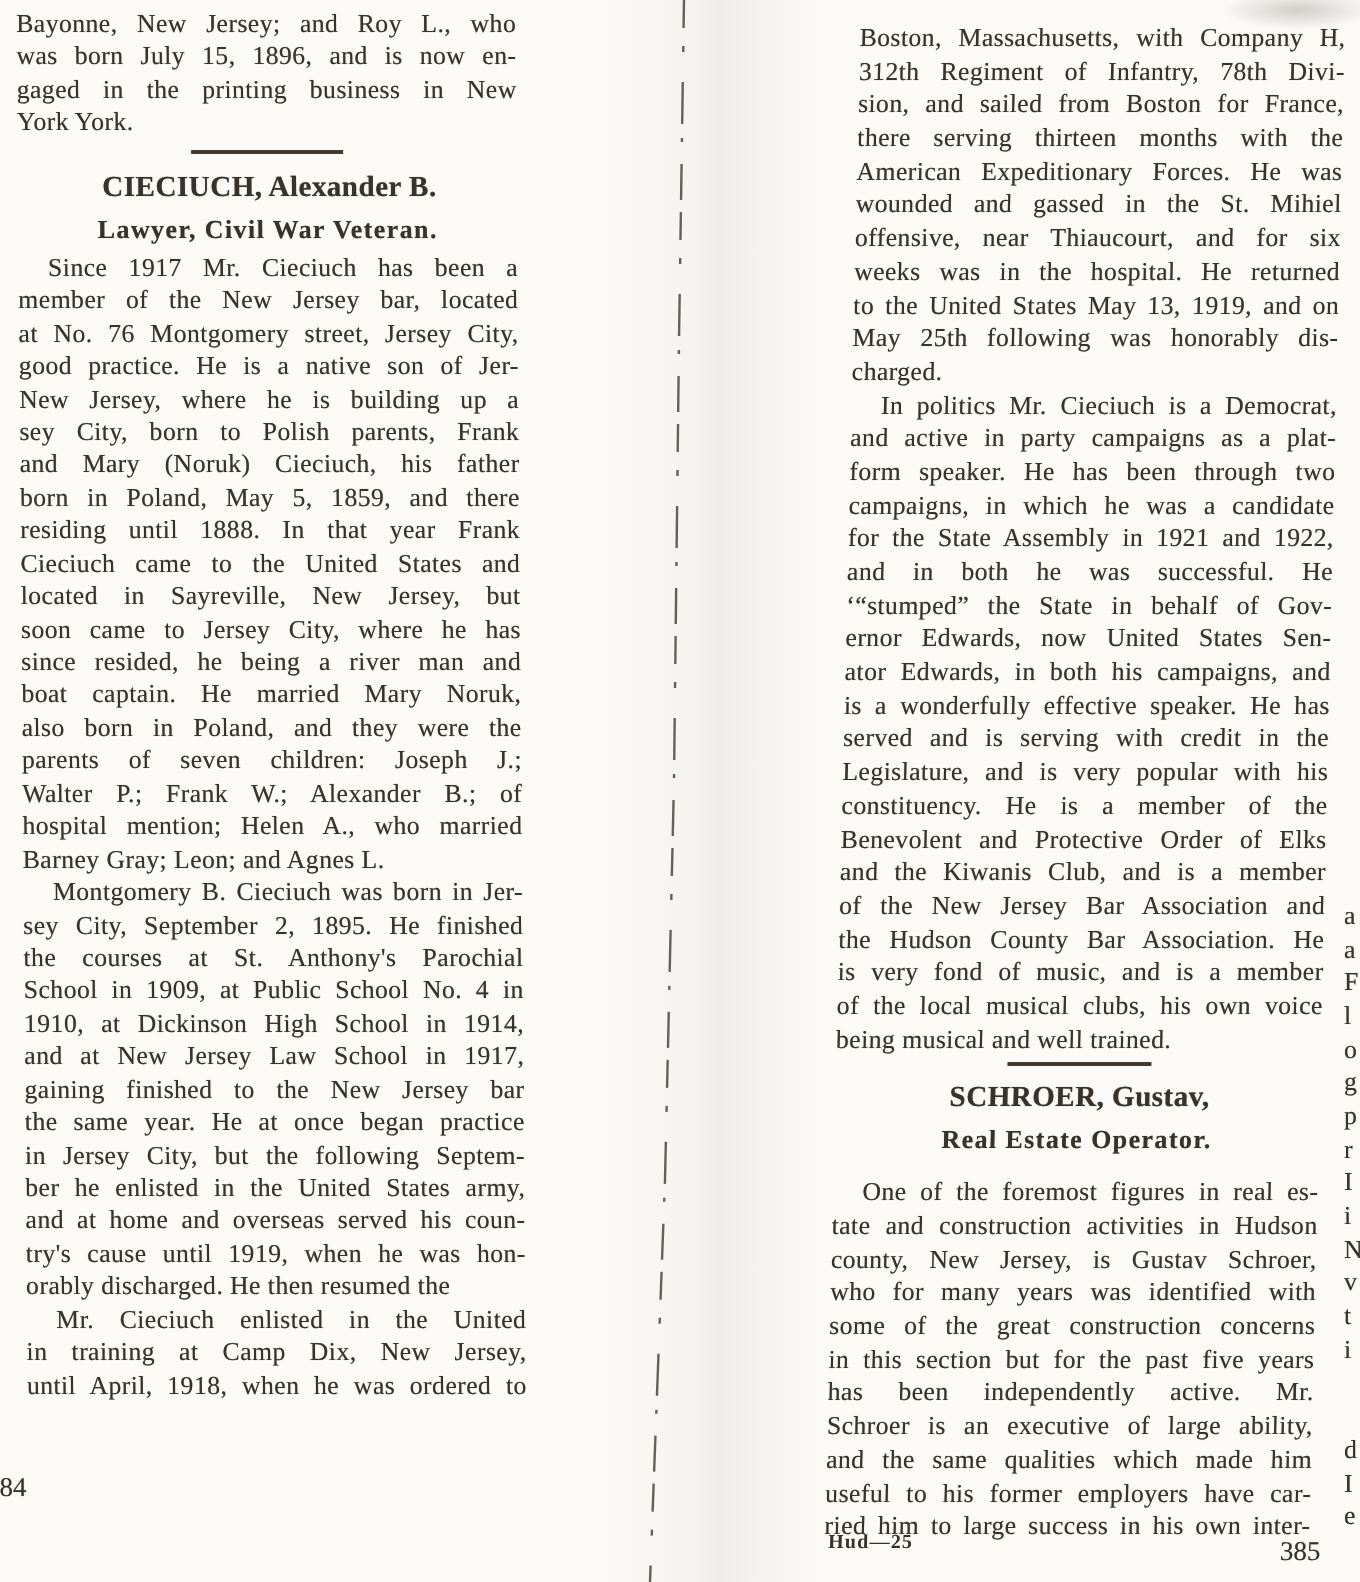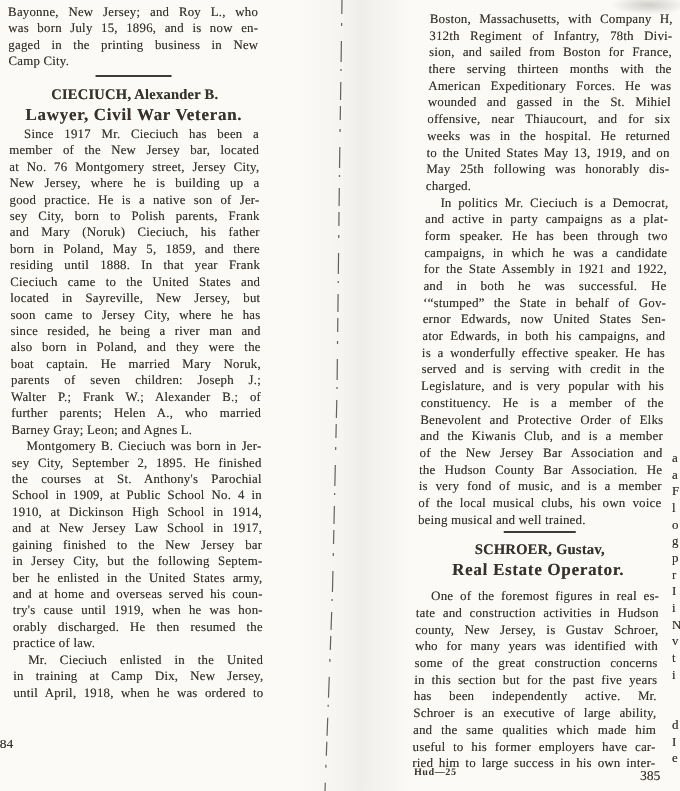--- a/index.html
+++ b/index.html
@@ -17,21 +17,21 @@
     text-shadow:0 0 0.4px rgba(55,50,44,0.55);
   }
   .left-col .line{height:16.45px;line-height:16.45px;}
   .right-col .line{height:16.7px;line-height:16.7px;}
   .para:not(.runon) .line:last-child{text-align-last:left;}
   .para.indent .line:first-child{text-indent:15px;}
   .divider{width:76px;height:2px;background:#403a33;margin:5px auto 7px auto;}
   .right-col .divider{width:72px;margin:3px auto 6px auto;}
   .heading{font-weight:700;font-size:14.6px;line-height:21px;letter-spacing:0.2px;padding-left:2px;
     text-shadow:0 0 0.5px rgba(40,36,30,0.6);text-align:center;}
-  .subheading{font-weight:700;font-size:17px;line-height:19px;text-align:center;letter-spacing:0.7px;
+  .subheading{font-weight:700;font-size:13px;line-height:19px;text-align:center;letter-spacing:0.7px;
     margin-bottom:2px;text-shadow:0 0 0.4px rgba(40,36,30,0.6);}
   .right-col .subheading{margin-bottom:9px;}
   .page-num{position:absolute;font-size:13.5px;text-shadow:0 0 0.4px rgba(55,50,44,0.5);}
   #pn-left{left:-7px;top:736px;}
   .sig{position:absolute;left:2px;top:755px;font-size:10px;font-weight:600;letter-spacing:0.6px;}
   .pn-right{position:absolute;left:228px;top:757px;font-size:13.5px;}
   #edge-fragments span{
     position:absolute;left:672px;font-size:12.9px;line-height:14px;
     text-shadow:0 0 0.4px rgba(55,50,44,0.55);
   }
@@ -49,60 +49,60 @@
 </head>
 <body>
 
 <div id="gutter-shade"></div>
 
 <div class="col left-col" id="left-col">
     <div class="para">
       <div class="line">Bayonne, New Jersey; and Roy L., who</div>
       <div class="line">was born July 15, 1896, and is now en-</div>
       <div class="line">gaged in the printing business in New</div>
-      <div class="line">Camp City.</div>
+      <div class="line">York York.</div>
     </div>
     <div class="divider"></div>
     <div class="heading">CIECIUCH, Alexander B.</div>
     <div class="subheading">Lawyer, Civil War Veteran.</div>
     <div class="para indent">
       <div class="line">Since 1917 Mr. Cieciuch has been a</div>
       <div class="line">member of the New Jersey bar, located</div>
       <div class="line">at No. 76 Montgomery street, Jersey City,</div>
+      <div class="line">good practice.  He is a native son of Jer-</div>
       <div class="line">New Jersey, where he is building up a</div>
-      <div class="line">good practice.  He is a native son of Jer-</div>
       <div class="line">sey City, born to Polish parents, Frank</div>
       <div class="line">and Mary (Noruk) Cieciuch, his father</div>
       <div class="line">born in Poland, May 5, 1859, and there</div>
       <div class="line">residing until 1888.  In that year Frank</div>
       <div class="line">Cieciuch came to the United States and</div>
       <div class="line">located in Sayreville, New Jersey, but</div>
       <div class="line">soon came to Jersey City, where he has</div>
       <div class="line">since resided, he being a river man and</div>
+      <div class="line">boat captain.  He married Mary Noruk,</div>
       <div class="line">also born in Poland, and they were the</div>
-      <div class="line">boat captain.  He married Mary Noruk,</div>
       <div class="line">parents of seven children:  Joseph J.;</div>
       <div class="line">Walter P.; Frank W.; Alexander B.; of</div>
-      <div class="line">further parents; Helen A., who married</div>
+      <div class="line">hospital mention; Helen A., who married</div>
       <div class="line">Barney Gray; Leon; and Agnes L.</div>
     </div>
     <div class="para indent">
       <div class="line">Montgomery B. Cieciuch was born in Jer-</div>
       <div class="line">sey City, September 2, 1895.  He finished</div>
       <div class="line">the courses at St. Anthony's Parochial</div>
       <div class="line">School in 1909, at Public School No. 4 in</div>
       <div class="line">1910, at Dickinson High School in 1914,</div>
       <div class="line">and at New Jersey Law School in 1917,</div>
       <div class="line">gaining finished to the New Jersey bar</div>
+      <div class="line">the same year.  He at once began practice</div>
       <div class="line">in Jersey City, but the following Septem-</div>
       <div class="line">ber he enlisted in the United States army,</div>
       <div class="line">and at home and overseas served his coun-</div>
       <div class="line">try's cause until 1919, when he was hon-</div>
       <div class="line">orably discharged.  He then resumed the</div>
-      <div class="line">practice of law.</div>
     </div>
     <div class="para indent runon">
       <div class="line">Mr. Cieciuch enlisted in the United</div>
       <div class="line">in training at Camp Dix, New Jersey,</div>
       <div class="line">until April, 1918, when he was ordered to</div>
     </div>
   </div>
 
 <div class="col right-col" id="right-col">
 <div class="para">

